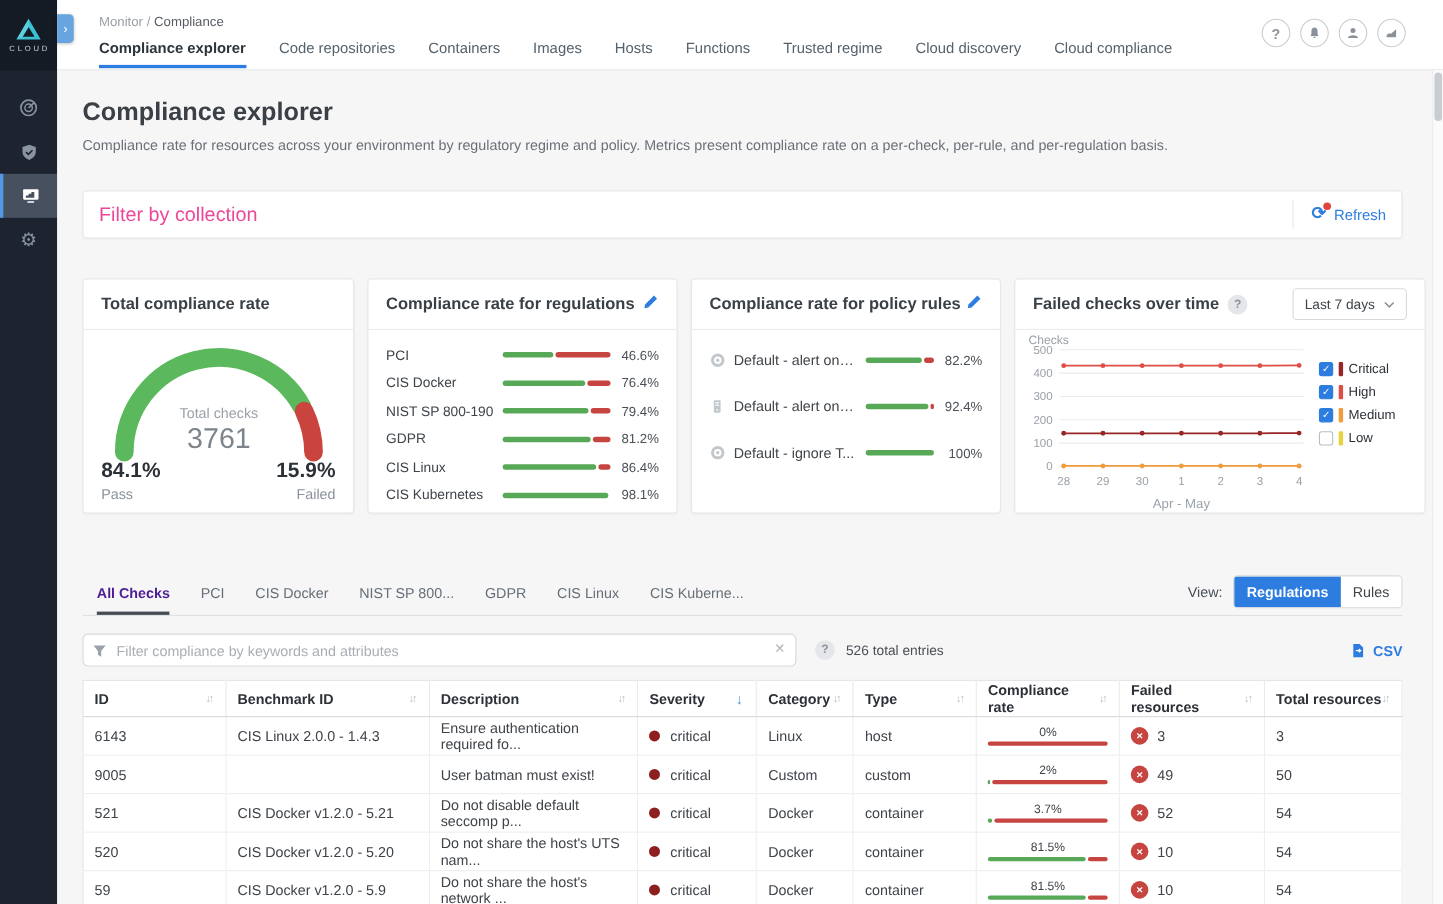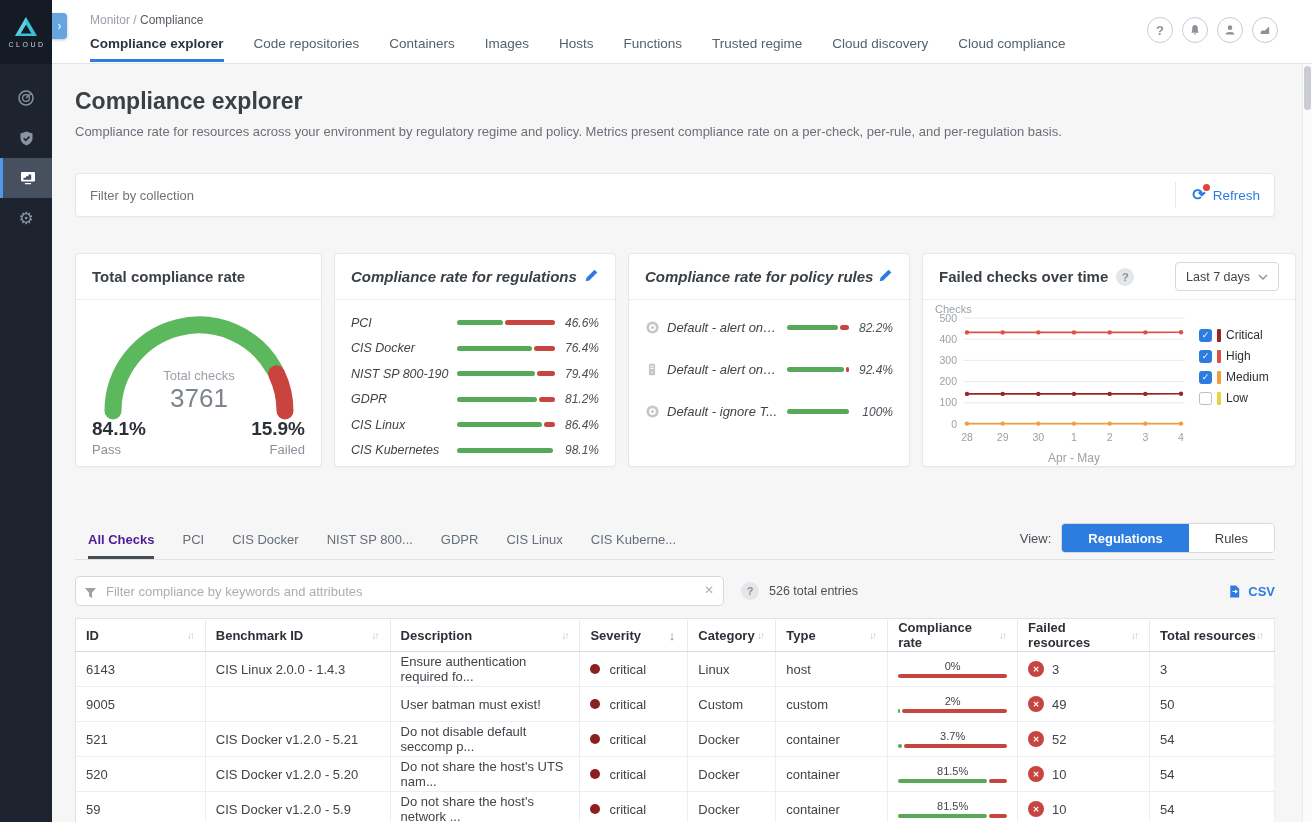--- a/index.html
+++ b/index.html
@@ -27,37 +27,37 @@
   .nav-tab.active { color:#2c343c; font-weight:700; border-bottom-color:#2d7ce0; }
   .top-icons { position:absolute; right:34px; top:17px; display:flex; gap:9px; }
   .circ-icon { width:26px; height:26px; border-radius:50%; border:1.5px solid #c9cdd2; display:flex; align-items:center; justify-content:center; color:#8a9199; font-size:13px; font-weight:700; cursor:pointer; background:#fff; }
 
   .content { padding:0 37px 0 23px; }
   .page-title { margin-top:24px; font-size:23px; font-weight:700; color:#3a4046; }
   .page-desc { margin-top:9px; font-size:13px; color:#6a7078; }
 
   
   .filter-card { margin-top:34px; background:#fff; border:1px solid #e5e7e9; border-radius:4px; height:44px; display:flex; align-items:center; padding:0 14px; box-shadow:0 1px 2px rgba(0,0,0,.03); }
-  .filter-label { font-size:13px; color:#737373; }
+  .filter-label { font-size:18px; color:#ec4899; }
   .select-box { width:515px; height:30px; border:1px solid #d6d9dc; border-radius:4px; margin-left:12px; display:flex; align-items:center; padding:0 10px; background:#fff; cursor:pointer; }
   .select-placeholder { font-size:13px; color:#a8aeb4; }
   .select-box svg { margin-left:auto; }
   .filter-right { margin-left:auto; display:flex; align-items:center; }
   .v-divider { width:1px; height:26px; background:#e5e7e9; margin-right:16px; }
   .refresh-link { display:flex; align-items:center; gap:7px; color:#2d7ce0; font-size:13.5px; cursor:pointer; }
   .refresh-ic { position:relative; font-size:16px; font-weight:700; line-height:1; }
   .refresh-dot { position:absolute; top:-3px; right:-4px; width:7px; height:7px; border-radius:50%; background:#e0443c; }
 
   
   .cards-row { display:flex; gap:12px; margin-top:36px; }
   .card { background:#fff; border:1px solid #e5e7e9; border-radius:4px; height:214px; box-shadow:0 1px 2px rgba(0,0,0,.03); }
   .card-h { height:46px; display:flex; align-items:center; padding:0 16px; border-bottom:1px solid #eaecee; font-size:15px; font-weight:700; color:#3a4046; }
   .card-h .edit-ic { margin-left:auto; cursor:pointer; }
   .card-total { width:247px; flex:0 0 247px; }
-  .card-reg, .card-rules { width:282px; flex:0 0 282px;font-style:italic; }
+  .card-reg, .card-rules { width:282px; flex:0 0 282px; }
   .card-failed { flex:1; }
 
   .gauge-wrap { display:flex; justify-content:center; margin-top:14px; }
   .gauge-stats { display:flex; justify-content:space-between; padding:0 16px; margin-top:-2px; }
   .gs-num { font-size:19px; font-weight:700; color:#2c3137; }
   .gs-lbl { font-size:13px; color:#8a9199; margin-top:2px; }
   .gs-right { text-align:right; }
 
   .reg-rows { padding:10px 16px 0; }
   .reg-row { display:flex; align-items:center; height:25.5px; }
@@ -89,21 +89,21 @@
   .lg-label { font-size:12px; color:#2c3137; }
 
   
   .table-tabs-row { margin-top:56px; display:flex; align-items:flex-end; border-bottom:1px solid #dfe2e5; }
   .t-tabs { display:flex; gap:28px; margin-left:13px; }
   .t-tab { font-size:13px; color:#666f77; padding-bottom:9px; border-bottom:3px solid transparent; cursor:pointer; white-space:nowrap; }
   .t-tab.active { color:#4c1d95; font-weight:700; border-bottom-color:#474d54; }
   .view-wrap { margin-left:auto; display:flex; align-items:center; gap:10px; padding-bottom:6px; }
   .view-label { font-size:13px; color:#4a5057; }
   .view-toggle { display:inline-flex; border:1px solid #d6d9dc; border-radius:4px; overflow:hidden; }
-  .view-btn { height:28px; padding:0 26px; display:flex; align-items:center; font-size:13px; background:#fff; color:#3f444a; cursor:pointer; }
+  .view-btn { height:28px; padding:0 11px; display:flex; align-items:center; font-size:13px; background:#fff; color:#3f444a; cursor:pointer; }
   .view-btn.active { background:#2d7ce0; color:#fff; font-weight:700; }
 
   .search-row { margin-top:16px; display:flex; align-items:center; }
   .search-wrap { position:relative; width:649px; height:30px; }
   .search-input { width:100%; height:100%; border:1px solid #d6d9dc; border-radius:5px; padding:0 28px 0 30px; font-size:13px; color:#000000; font-family:"Liberation Sans",sans-serif; background:#fff; }
   .search-input::placeholder { color:#a8aeb4; }
   .funnel-ic { position:absolute; left:9px; top:9px; }
   .clear-x { position:absolute; right:10px; top:7px; color:#aeb4ba; font-size:12px; cursor:pointer; }
   .search-row .qmark { margin-left:17px; cursor:pointer; }
   .entries-text { margin-left:10px; font-size:12.5px; color:#4a5057; }

